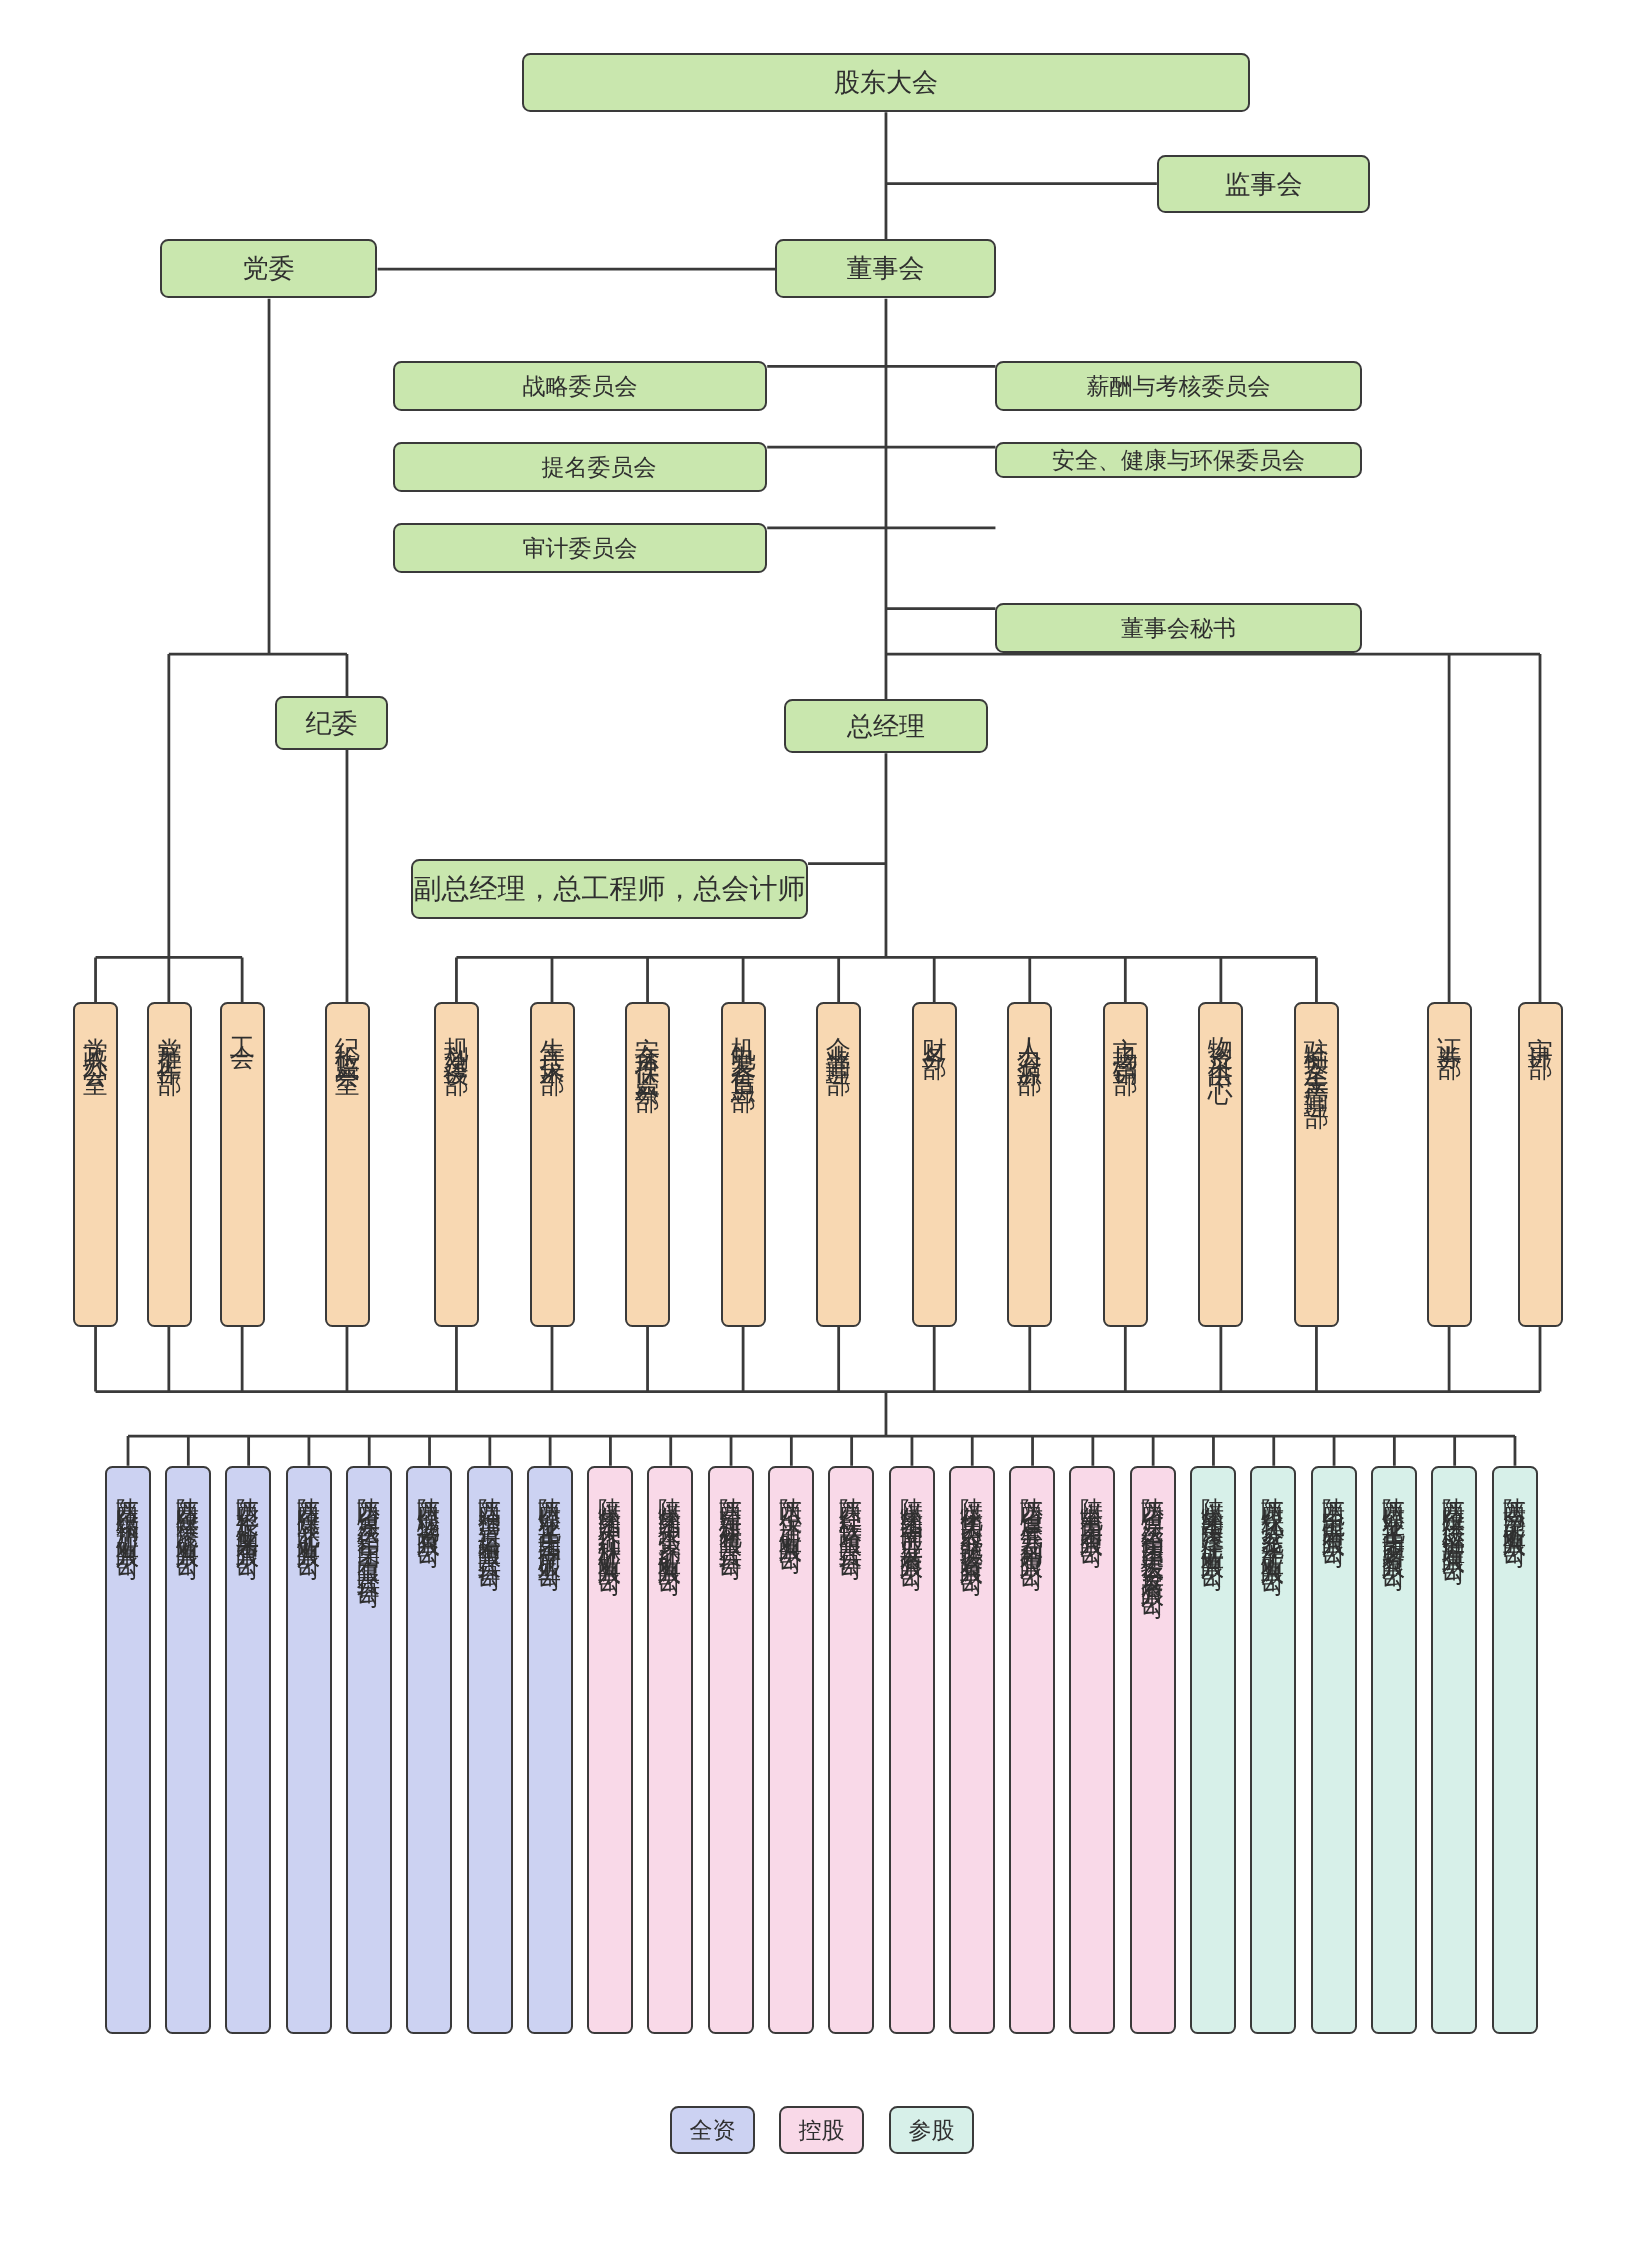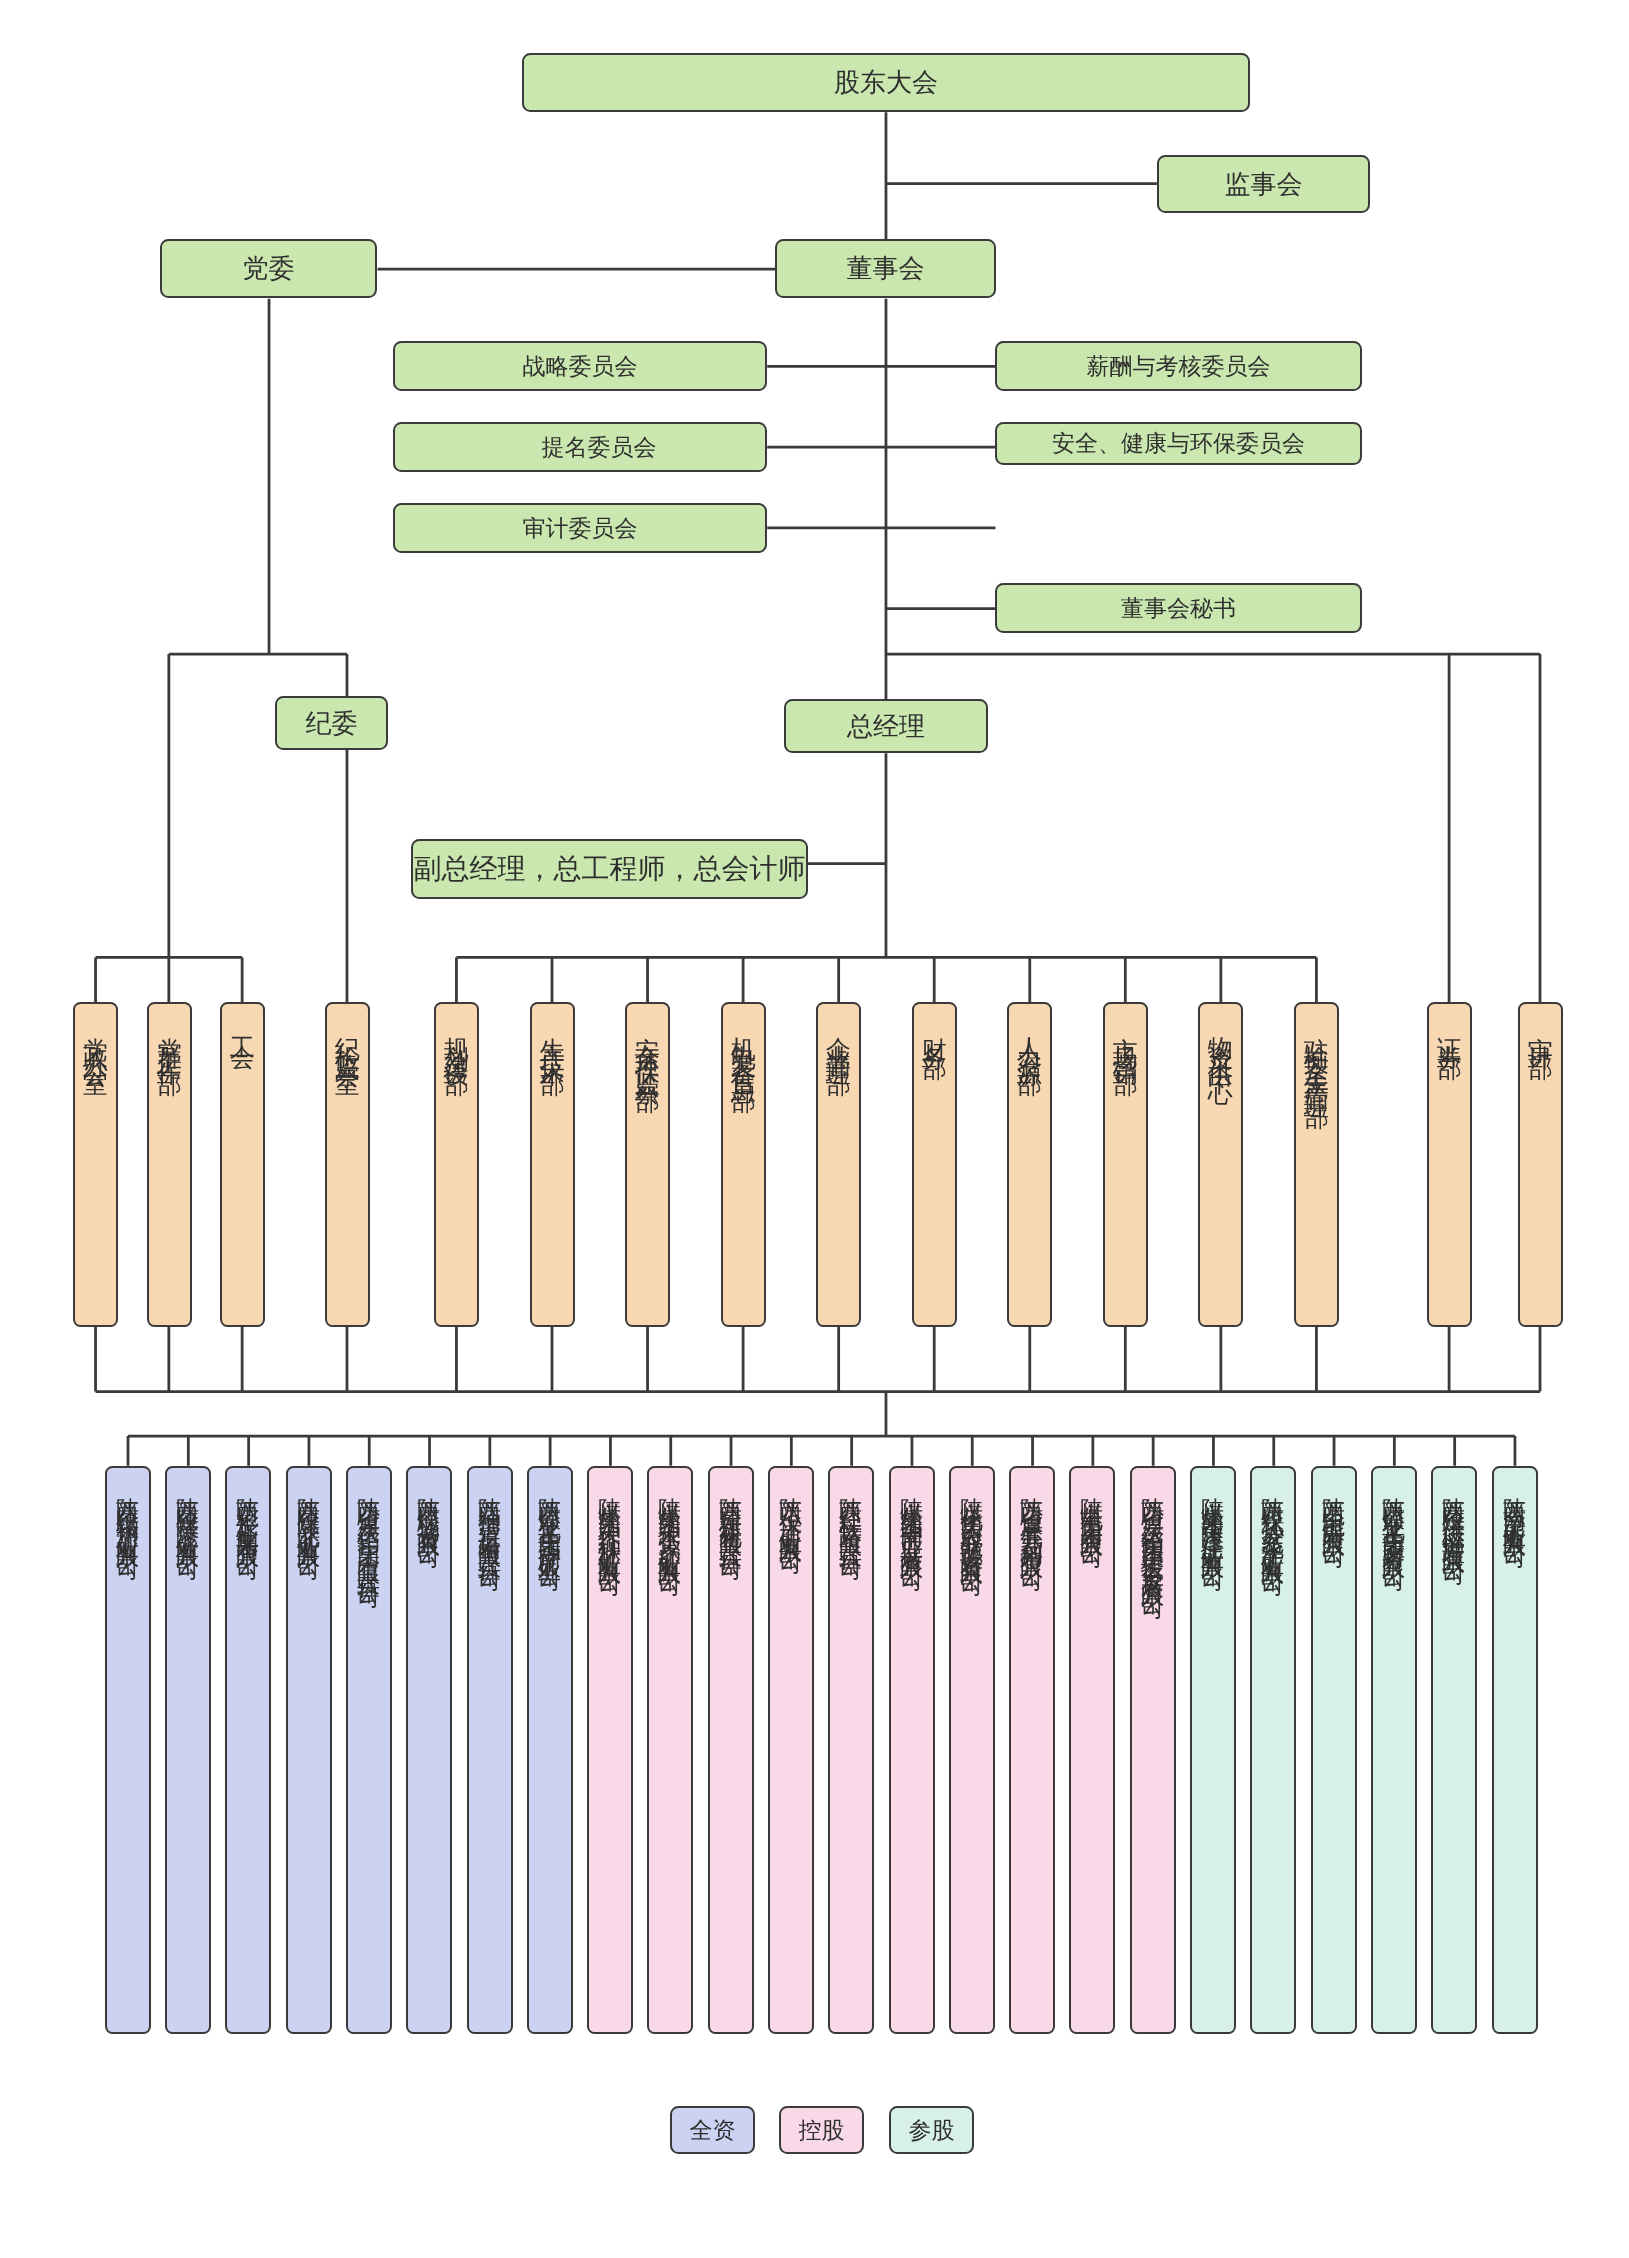--- a/index.html
+++ b/index.html
@@ -13,21 +13,21 @@
     overflow:hidden;
   }
   svg.wires{position:absolute;left:0;top:0;width:1630px;height:2259px;}
   svg.wires path{stroke:var(--line);stroke-width:3;fill:none;}
   .hbox{
     position:absolute; box-sizing:border-box;
     background:var(--green); border:2.8px solid var(--line); border-radius:8.3px;
     display:flex; align-items:center; justify-content:center;
     font-size:26px; font-weight:500; white-space:nowrap;text-align:right;
   }
-  .hbox.sm{font-size:23px;}
+  .hbox.sm{font-size:23px;margin-top:20px;}
   .vbox{
     position:absolute; top:1002px; width:45px; height:325px; box-sizing:border-box;
     background:var(--orange); border:2.8px solid var(--line); border-radius:7.4px;
     display:flex; justify-content:center; align-items:flex-start; padding-top:13px;
   }
   .vtext{
     writing-mode:vertical-rl; text-orientation:upright;
     font-size:25px; letter-spacing:8.3px; line-height:1.05; font-weight:500;
   }
   .sub{top:1466px; height:568px; width:46px; padding-top:11px;}
@@ -75,21 +75,21 @@
   <div class="hbox sm" style="left:393px;top:422px;width:374px;height:50px;padding-left:38px;">
       <span>提名委员会</span>
     </div>
   <div class="hbox sm" style="left:995px;top:341px;width:367px;height:50px;">
       <span>薪酬与考核委员会</span>
     </div>
 
   <div class="hbox sm" style="left:393px;top:503px;width:374px;height:50px;">
       <span>审计委员会</span>
     </div>
-  <div class="hbox sm" style="left:995px;top:422px;width:367px;height:43px;">
+  <div class="hbox sm" style="left:995px;top:422px;width:367px;height:36px;">
       <span>安全、健康与环保委员会</span>
     </div>
   <div class="hbox sm" style="left:995px;top:583px;width:367px;height:50px;">
       <span>董事会秘书</span>
     </div>
 
   <div class="hbox" style="left:275px;top:696px;width:113px;height:54px;">
       <span>纪委</span>
     </div>
 

